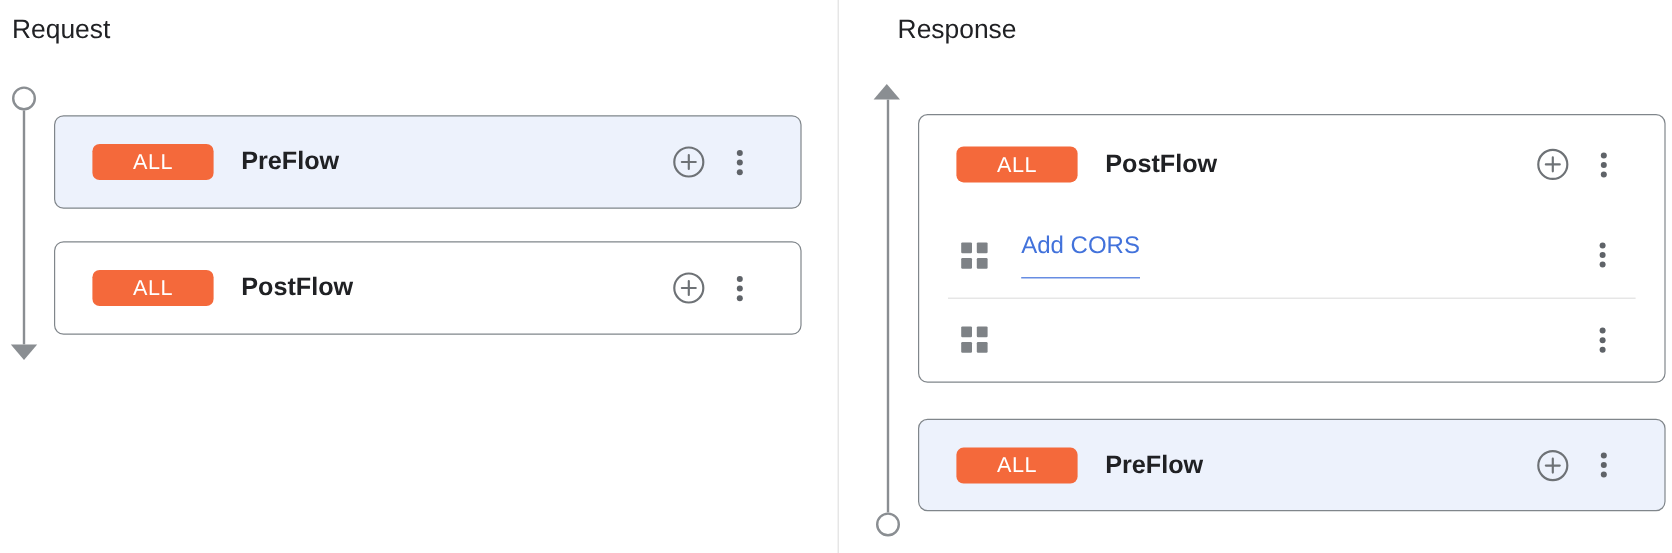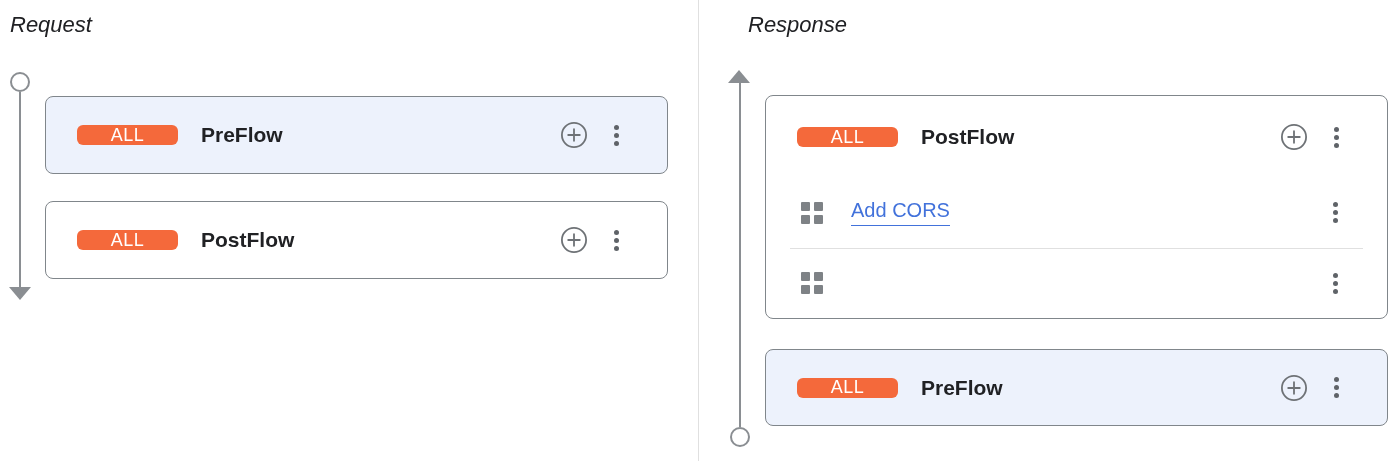--- a/index.html
+++ b/index.html
@@ -1,21 +1,21 @@
 <!DOCTYPE html>
 <html style="--badge-bg: #F4693B; --badge-text: #FFFFFF; --highlight-bg: #EDF2FC; --card-bg: #FFFFFF; --card-border: #80868B; --link: #4272DB; --timeline: #8A8E92; --divider: #E0E0E0; --text: #202124; --plus-icon: #6E7276; --kebab-icon: #5F6368; --grid-icon: #7E8286;"><head>
 <meta charset="utf-8">
 <style>
   html,body{margin:0;padding:0;background:#ffffff;}
   .screen{
     position:relative;width:1393px;height:461px;background:#fff;overflow:hidden;
     font-family:"Liberation Sans","DejaVu Sans",sans-serif;
   }
   .divider-v{position:absolute;left:698px;top:0;width:1px;height:461px;background:var(--divider,#E0E0E0);}
-  .panel-title{position:absolute;margin:0;font-size:22px;font-weight:400;color:var(--text,#202124);line-height:28px;font-style:italic;}
+  .panel-title{position:absolute;margin:0;font-size:22px;font-weight:400;color:var(--text,#202124);line-height:28px;}
   .panel-title.request{left:10px;top:11px;}
   .panel-title.response{left:748px;top:11px;}
 
   
   .tl-circle{position:absolute;width:20px;height:20px;border:2px solid var(--timeline,#8A8E92);border-radius:50%;background:#fff;box-sizing:border-box;}
   .tl-circle.req{left:10px;top:72px;}
   .tl-circle.resp{left:730px;top:427px;}
   .tl-line{position:absolute;width:2px;background:var(--timeline,#8A8E92);}
   .tl-line.req{left:19px;top:92px;height:195px;}
   .tl-line.resp{left:739px;top:83px;height:344px;}
@@ -34,38 +34,38 @@
   .flow-group{
     position:absolute;left:765px;top:95px;width:623px;height:224px;box-sizing:border-box;
     background:var(--card-bg,#fff);border:1px solid var(--card-border,#80868B);border-radius:8px;
     display:flex;flex-direction:column;
   }
   .flow-header{height:82px;display:flex;align-items:center;padding:0 45px 0 31px;cursor:pointer;}
   .policy-row{flex:1;display:flex;align-items:center;padding:0 46px 0 35px;}
   .row-divider{height:1px;background:var(--divider,#E0E0E0);margin:0 24px;}
 
   .badge{
-    min-width:101px;height:20px;box-sizing:border-box;
+    min-width:101px;height:30px;box-sizing:border-box;
     display:inline-flex;align-items:center;justify-content:center;
     background:var(--badge-bg,#F4693B);color:var(--badge-text,#fff);
     border-radius:6px;font-size:18px;letter-spacing:.5px;
   }
   .flow-name{margin-left:23px;font-size:21px;font-weight:700;color:var(--text,#202124);text-align:center;}
   .spacer{flex:1;}
 
   .icon-btn{background:none;border:none;padding:0;cursor:pointer;display:flex;align-items:center;justify-content:center;}
   .add-btn{width:28px;height:28px;color:var(--plus-icon,#6E7276);}
   .kebab-btn{width:12px;height:30px;margin-left:22px;flex-direction:column;gap:3px;}
   .kebab-btn i{width:5px;height:5px;border-radius:50%;background:var(--kebab-icon,#5F6368);}
 
   .grid-icon{display:grid;grid-template-columns:9px 9px;gap:4px;}
   .grid-icon i{width:9px;height:9px;background:var(--grid-icon,#7E8286);border-radius:1px;}
   .policy-link{
     margin-left:28px;font-size:20px;color:var(--link,#4272DB);text-decoration:none;
-    border-bottom:1.5px solid currentColor;padding-bottom:3px;cursor:pointer;
+    border-bottom:1.5px solid currentColor;padding-bottom:14px;cursor:pointer;
   }
 </style>
 </head>
 <body>
 
 <div class="screen">
 
   <div class="divider-v"></div>
 
   <h2 class="panel-title request">Request</h2>

